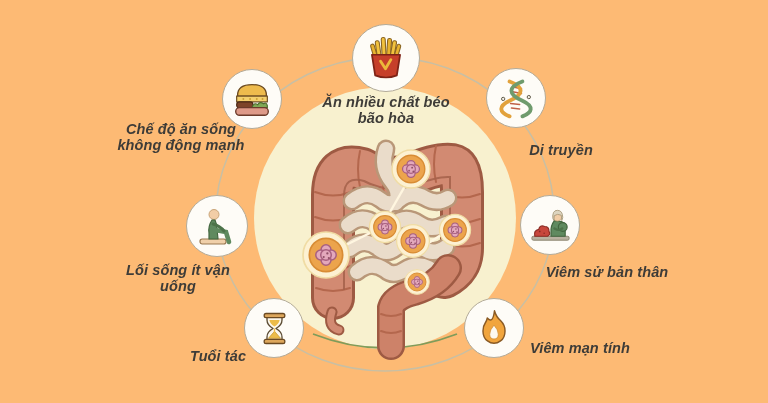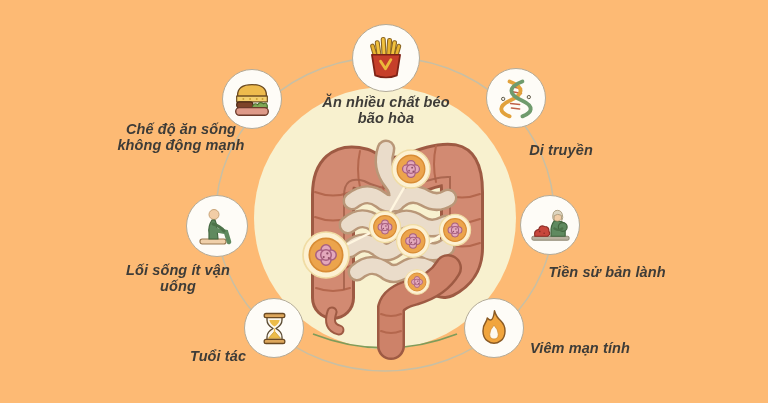--- a/index.html
+++ b/index.html
@@ -186,21 +186,21 @@
       <circle cx="13" cy="30" r="0.9" fill="#8a2a22"></circle>
         <circle cx="17.5" cy="32" r="0.8" fill="#8a2a22"></circle>
       <path d="M 28 19 Q 24 24 24.5 31 L 24.5 35 L 39 35 L 39 26 Q 39 20 33 19.5 Z" fill="#5f8a5f" stroke="#43663f" stroke-width="1.2" stroke-linejoin="round"></path>
       <circle cx="36.5" cy="25.5" r="4.5" fill="#5f8a5f" stroke="#43663f" stroke-width="1.2"></circle>
       <path d="M 28 27 Q 33 30 36 27" fill="none" stroke="#4d734a" stroke-width="2.4" stroke-linecap="round"></path>
       <circle cx="31" cy="15" r="4.4" fill="#f2cda6" stroke="#c9a478" stroke-width="0.8"></circle>
       <path d="M 26.5 17 Q 25.5 8.5 31 8.5 Q 36.5 8.5 36.5 16 L 35.5 19 L 35 13.5 Q 31 11.5 27.8 14 L 27.5 19 Z" fill="#ddd5c0" stroke="#a89a7a" stroke-width="0.9" stroke-linejoin="round"></path>
     </svg>
   </div>
   <div class="factor-label" style="left:607px; top:272px;">
-    <div>Tiền sử bản lành</div>
+    <div>Viêm sử bản thân</div>
   </div>
 
   <div class="icon-circle" style="left:244px; top:298px; width:60px; height:60px;">
     <svg viewBox="0 0 48 48" width="45" height="45">
       <path d="M 16 12 L 32 12 L 32 15 Q 32 20.5 25.5 24 Q 32 27.5 32 33 L 32 36 L 16 36 L 16 33 Q 16 27.5 22.5 24 Q 16 20.5 16 15 Z" fill="#fcf8ee" stroke="#5a4a32" stroke-width="1.4" stroke-linejoin="round"></path>
       <path d="M 18.5 15 L 29.5 15 Q 28.5 19.5 24 21.8 Q 19.5 19.5 18.5 15 Z" fill="#ecbc4a"></path>
       <path d="M 24 27 L 30.5 34.5 L 17.5 34.5 Z" fill="#ecbc4a" stroke="#c9992e" stroke-width="0.8"></path>
       <line x1="24" y1="24" x2="24" y2="33" stroke="#ecbc4a" stroke-width="1.4"></line>
       <rect x="13" y="8" width="22" height="4.4" rx="2" fill="#dda75c" stroke="#6b4a22" stroke-width="1.4"></rect>
       <rect x="13" y="35.6" width="22" height="4.4" rx="2" fill="#dda75c" stroke="#6b4a22" stroke-width="1.4"></rect>

